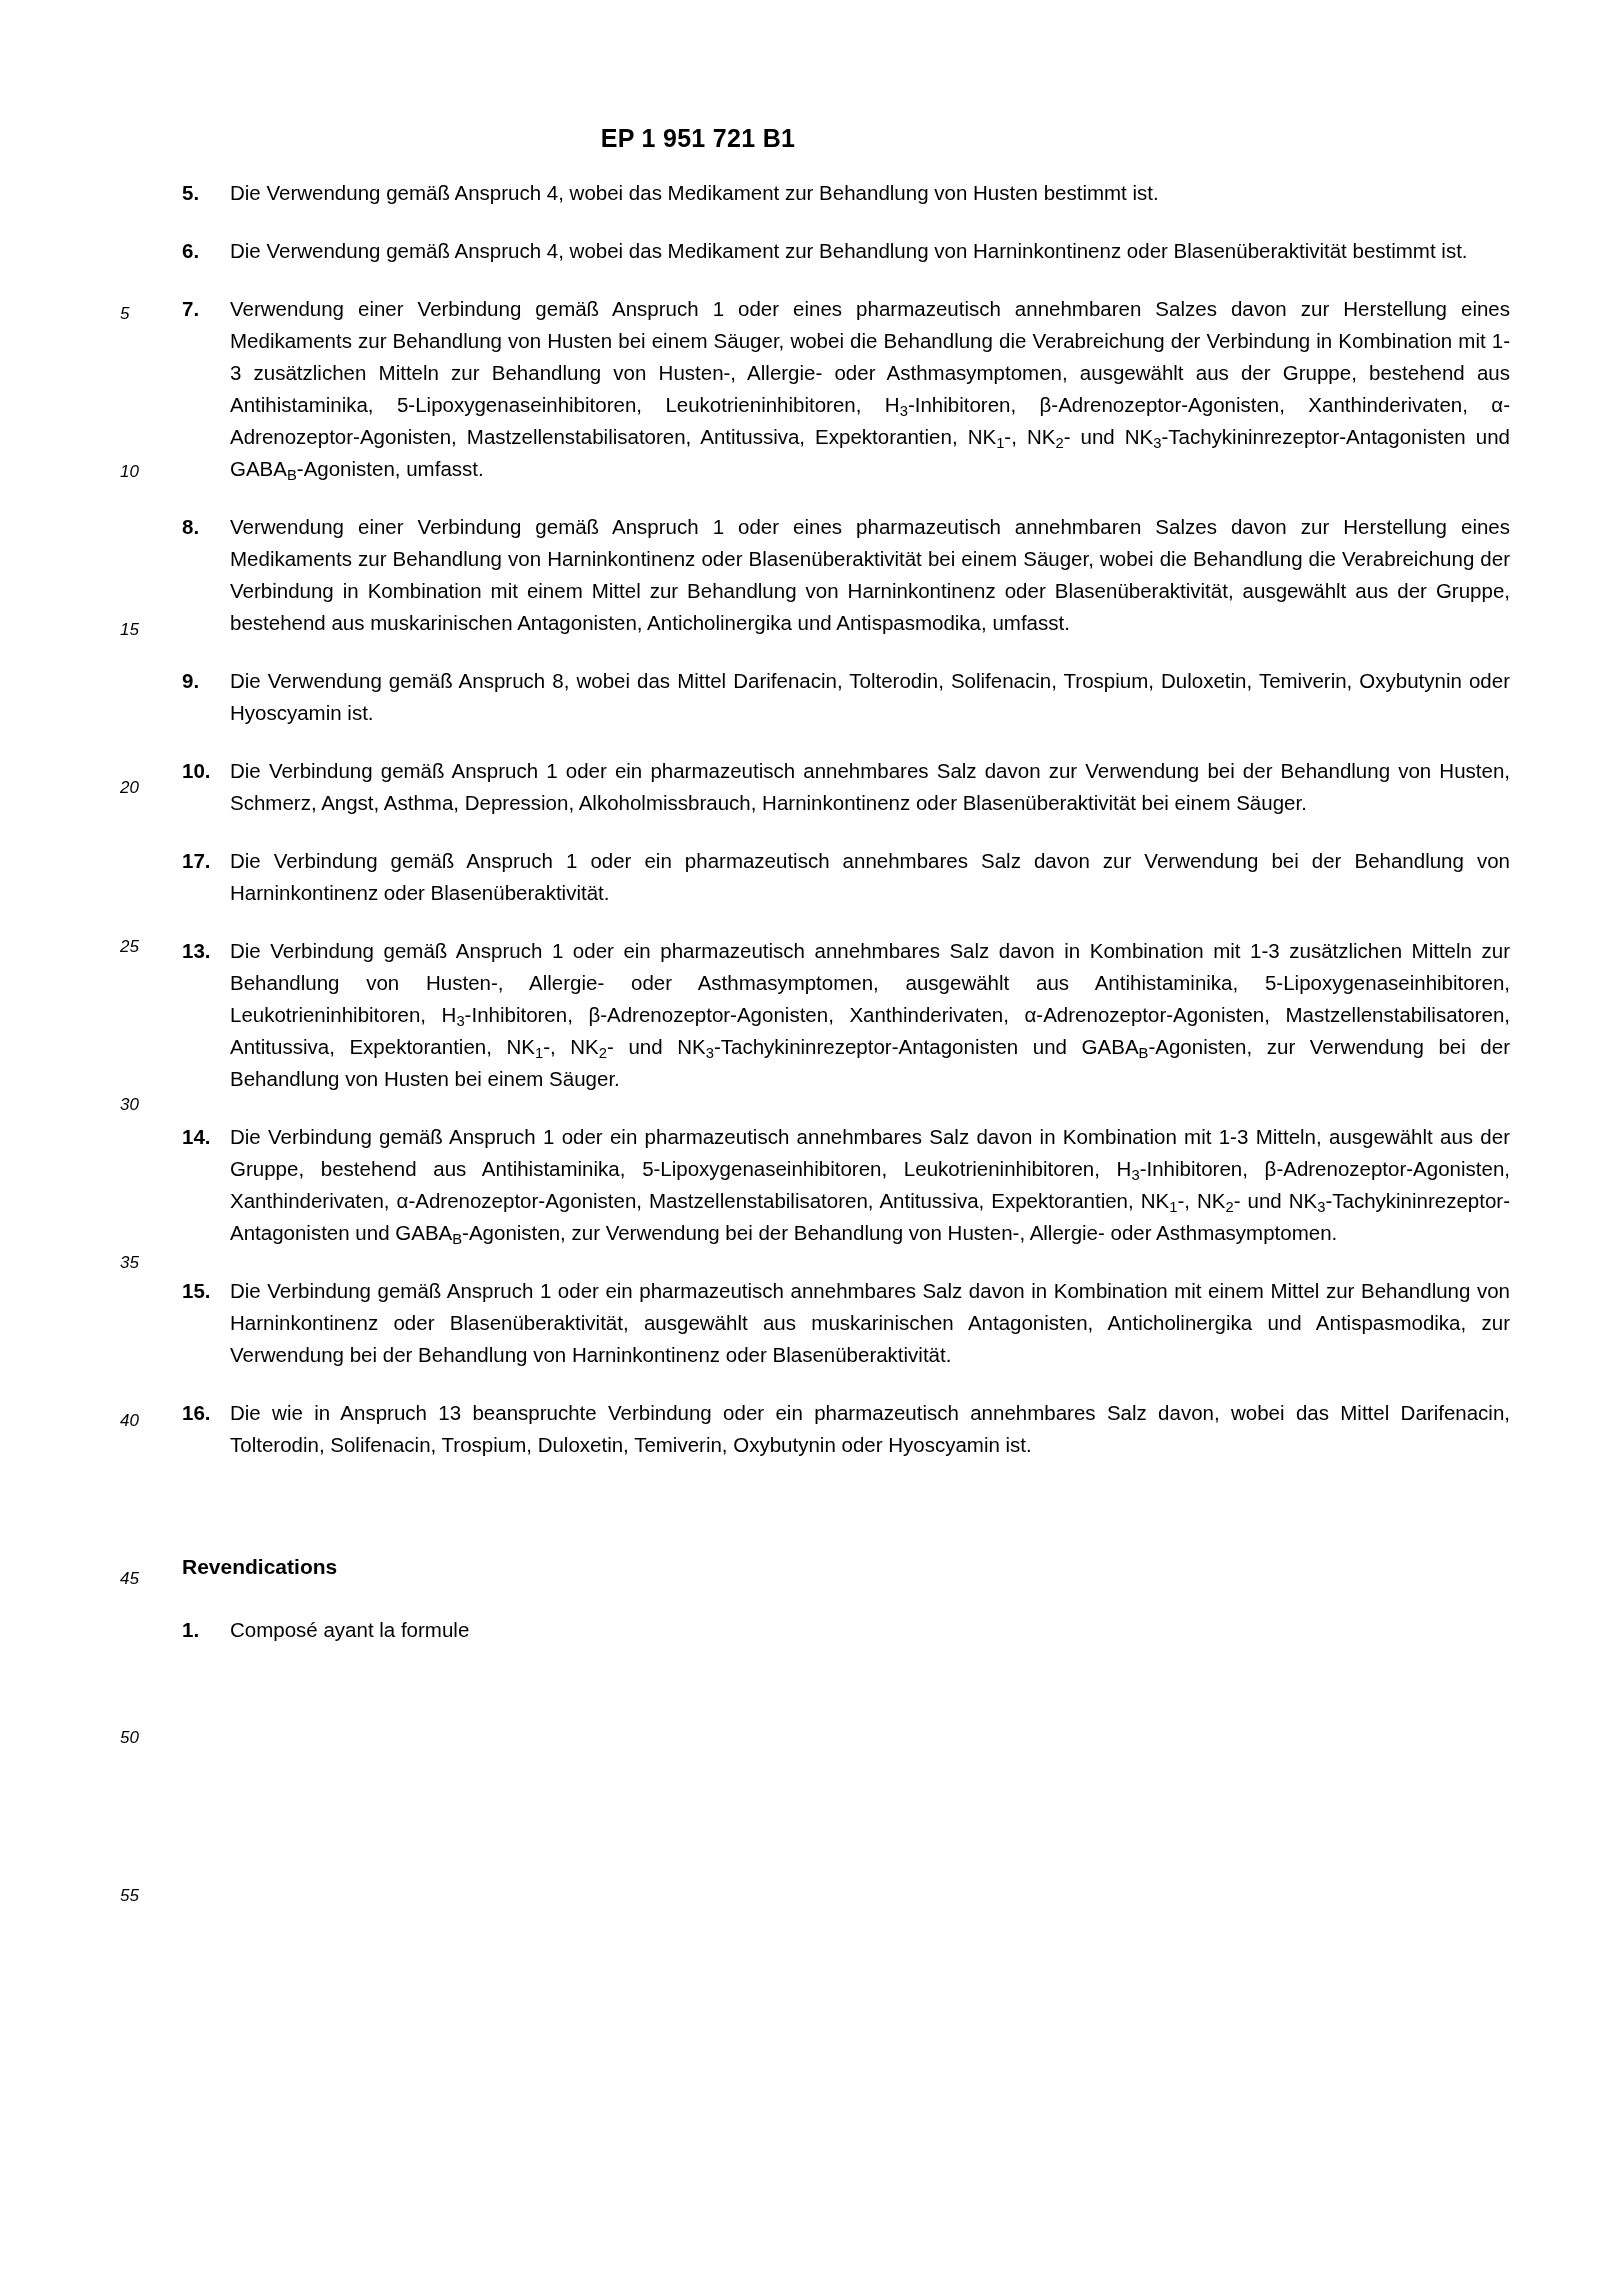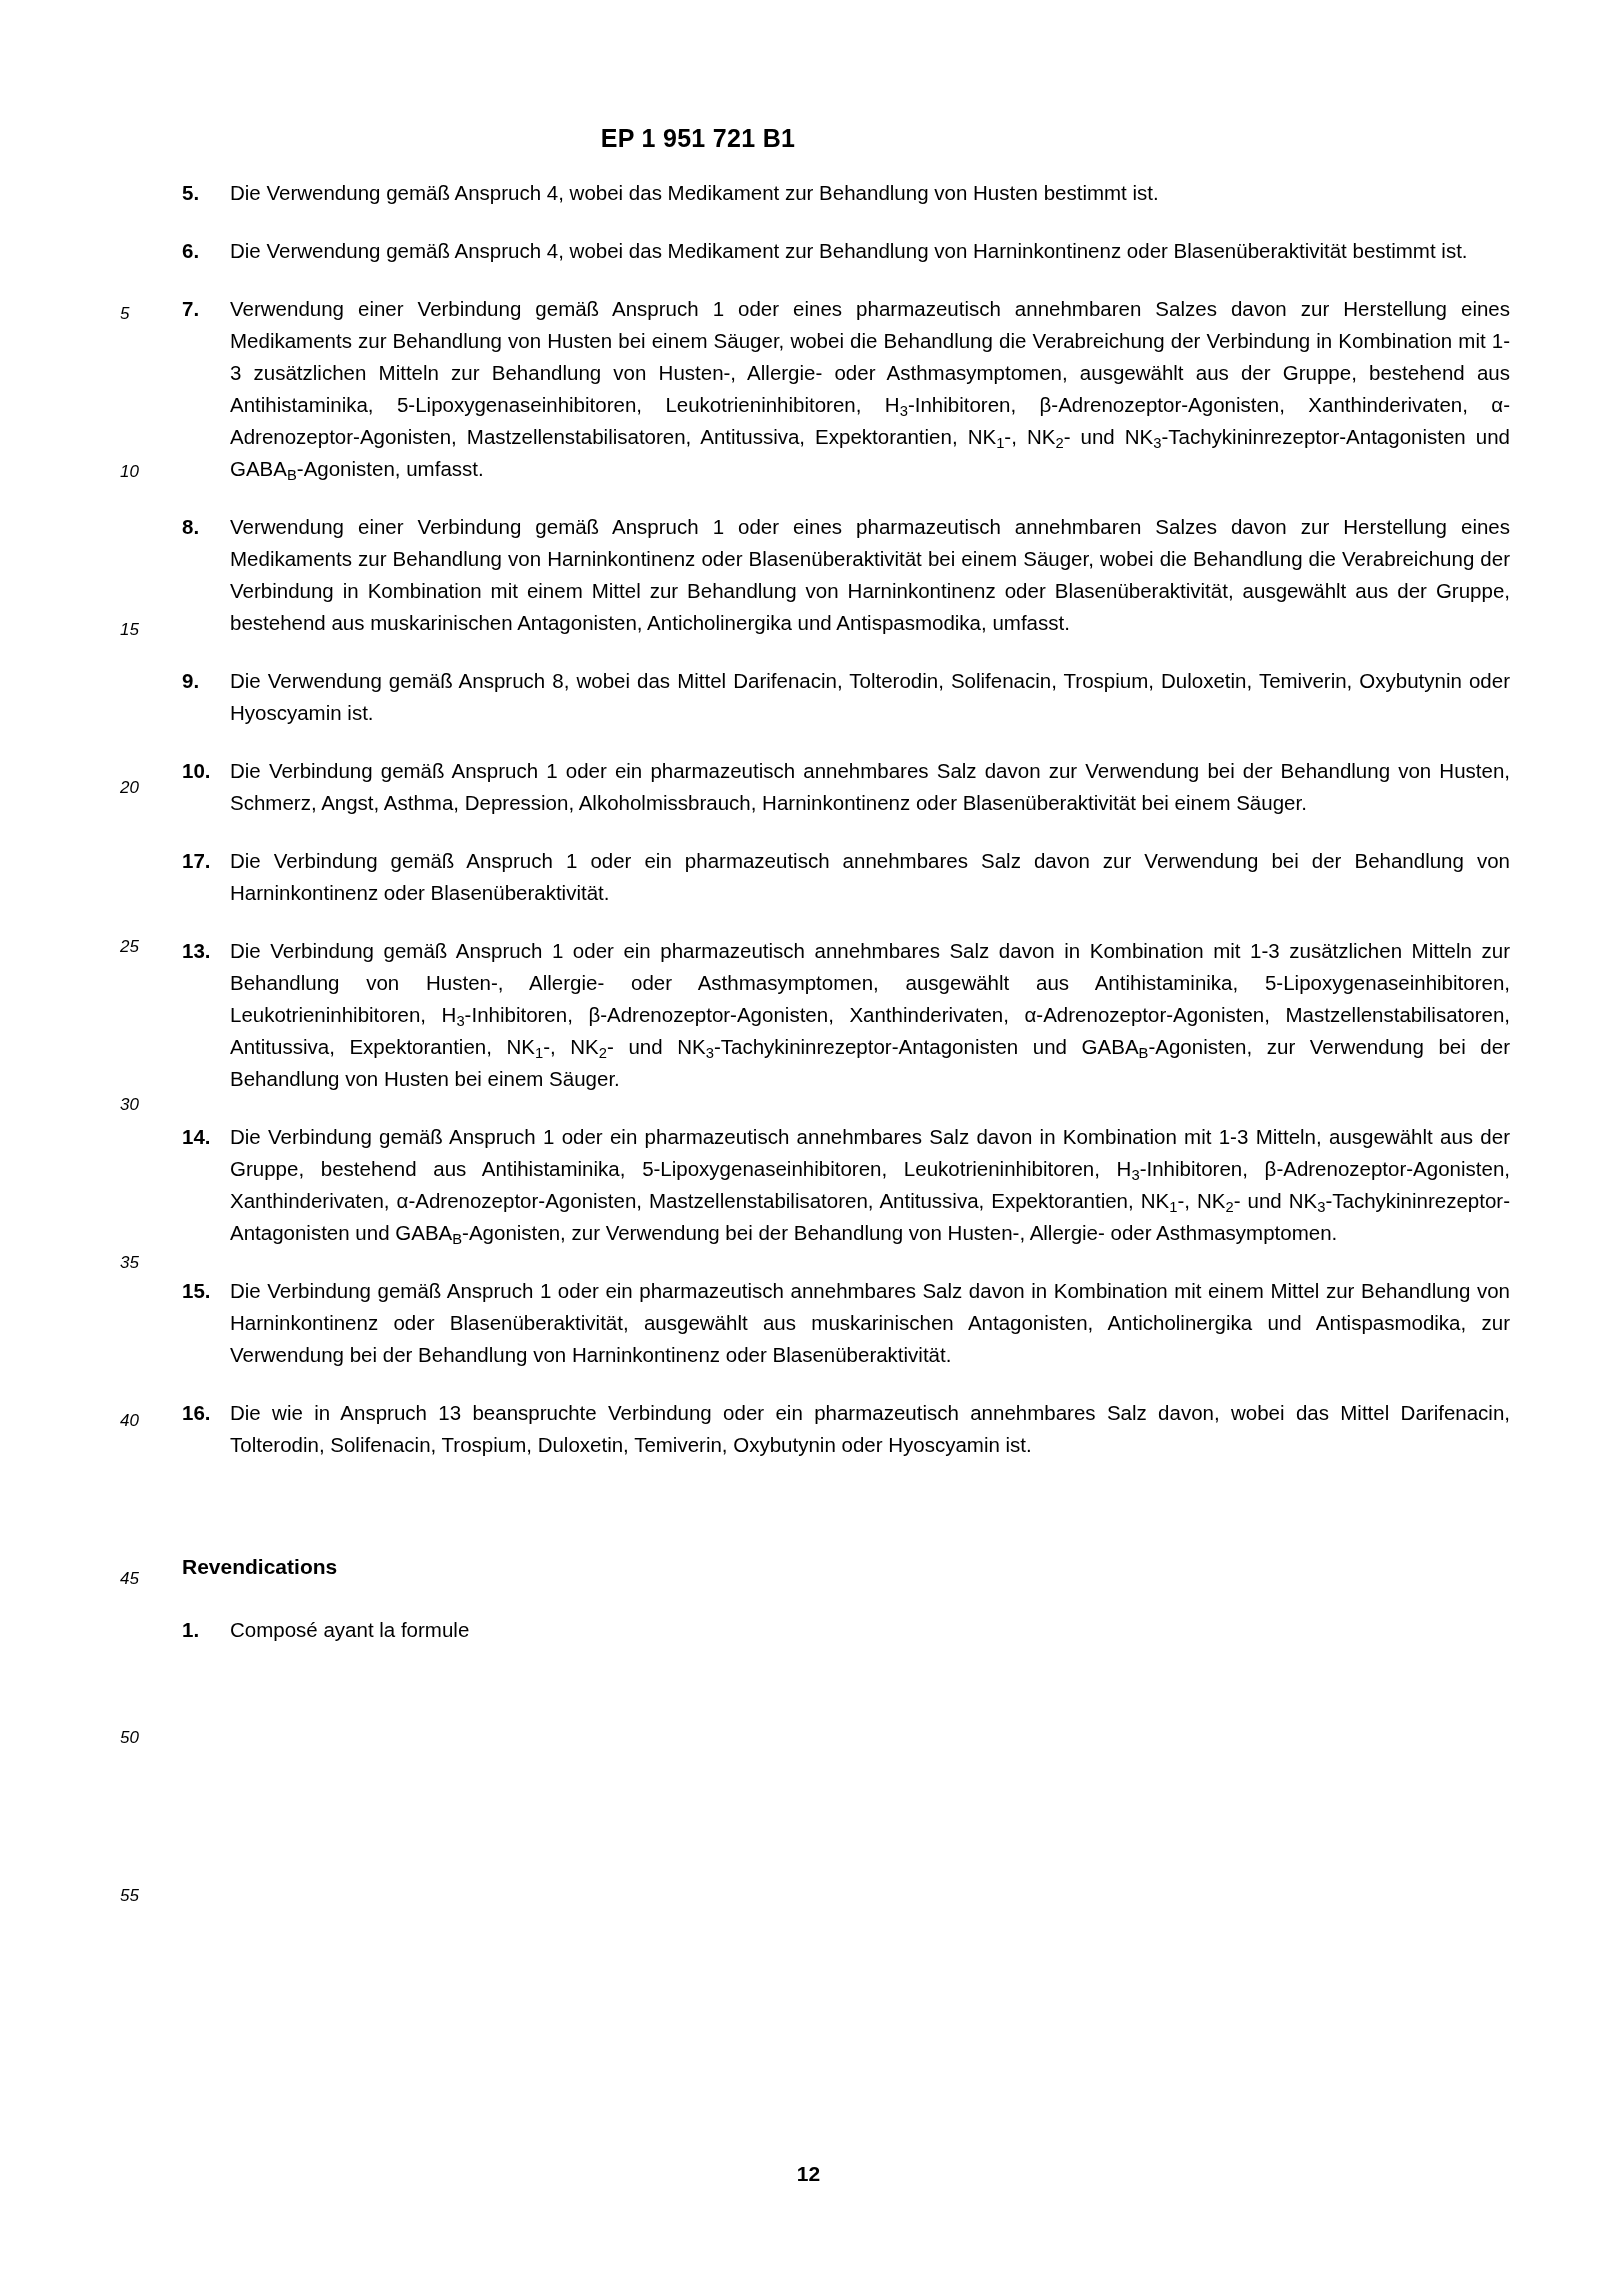--- a/index.html
+++ b/index.html
@@ -177,16 +177,15 @@
     <div class="section-heading">Revendications</div>
 
     <div id="french-host">
         <div class="claim">
           <div class="claim-num">1.</div>
           <div class="claim-text nojust">Composé ayant la formule</div>
         </div>
       </div>
   </div>
 
-  <div class="page-number">12</div>
 
 </div>
 
 
 </body></html>

